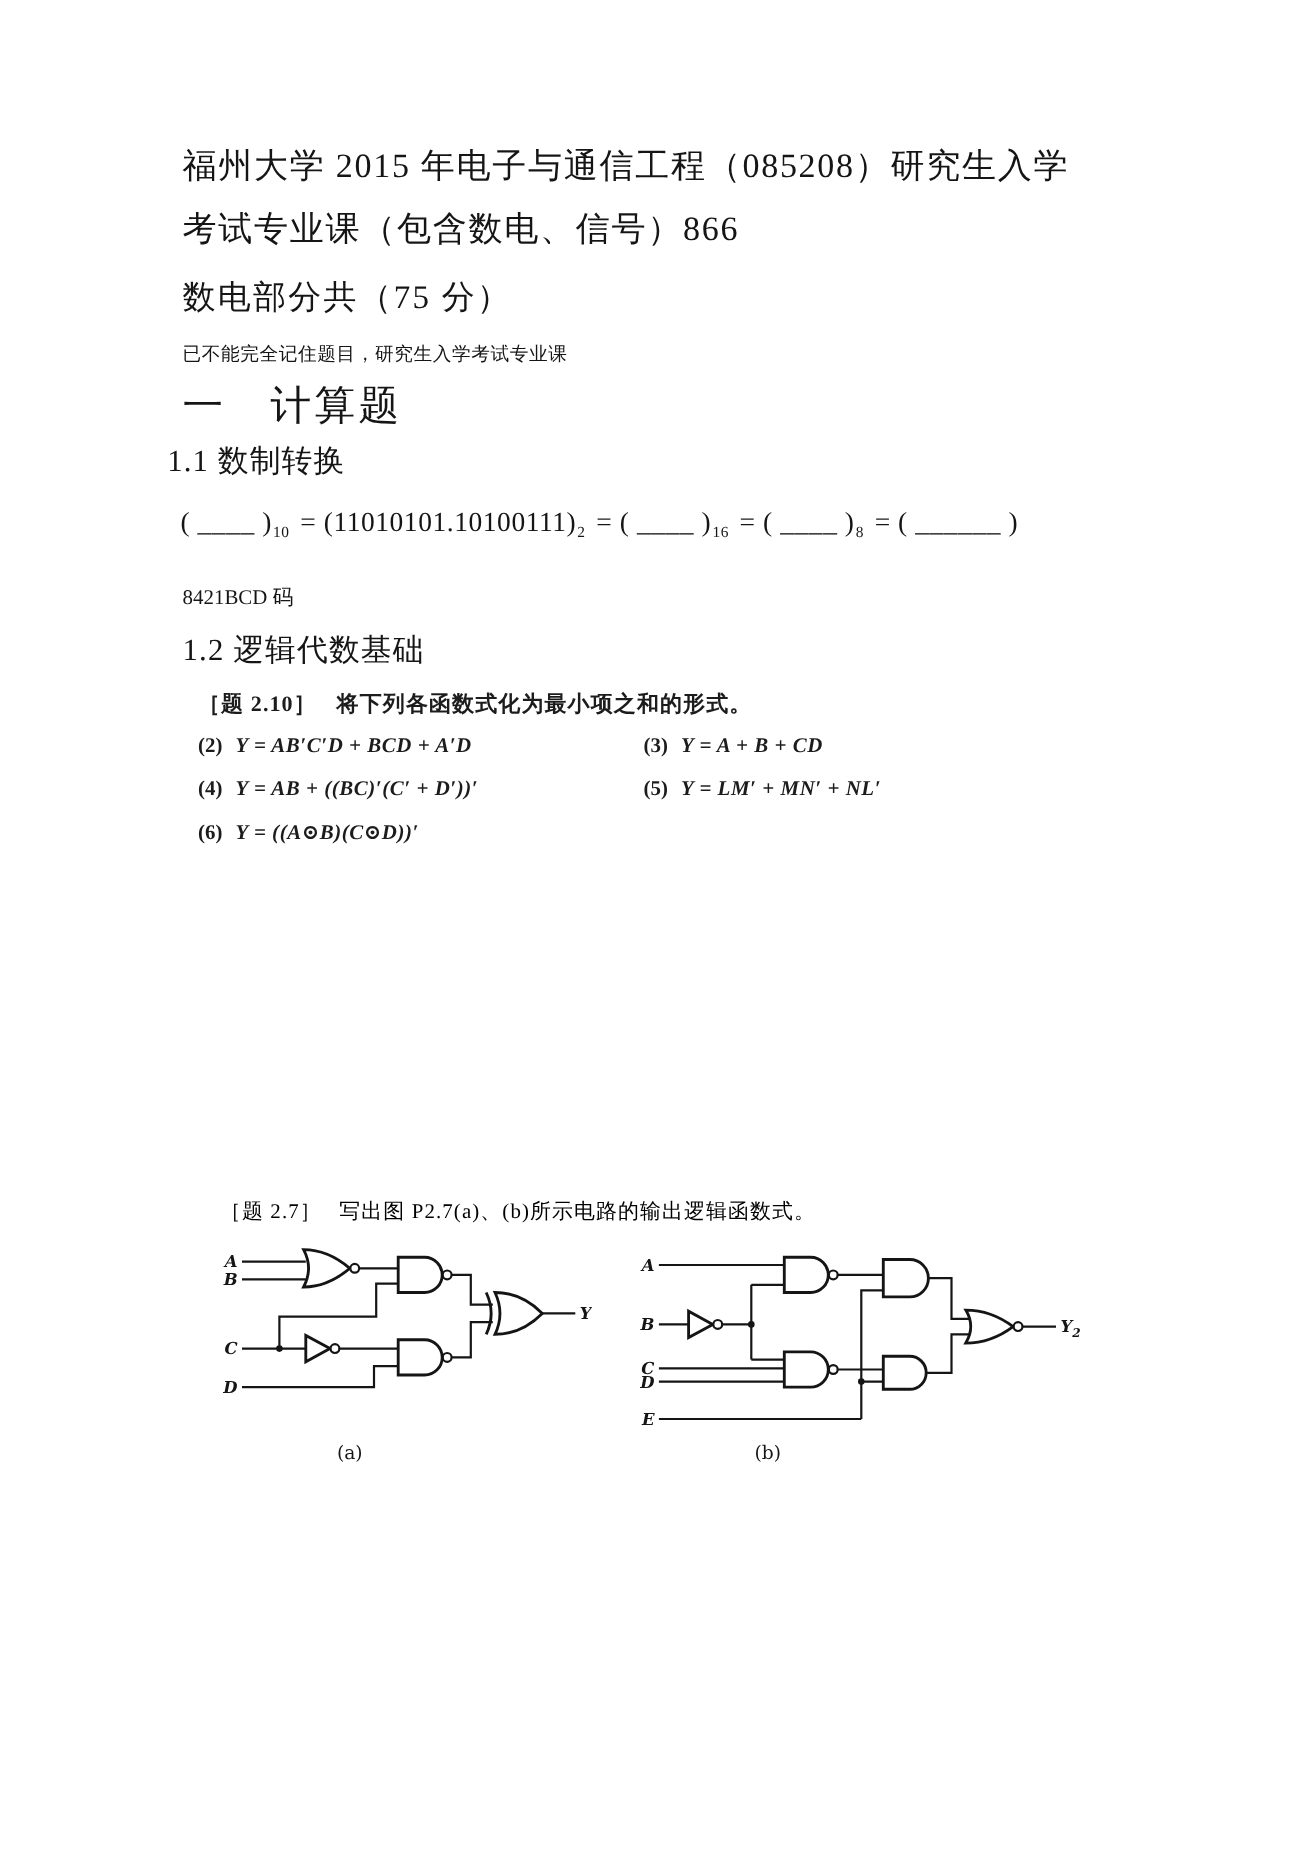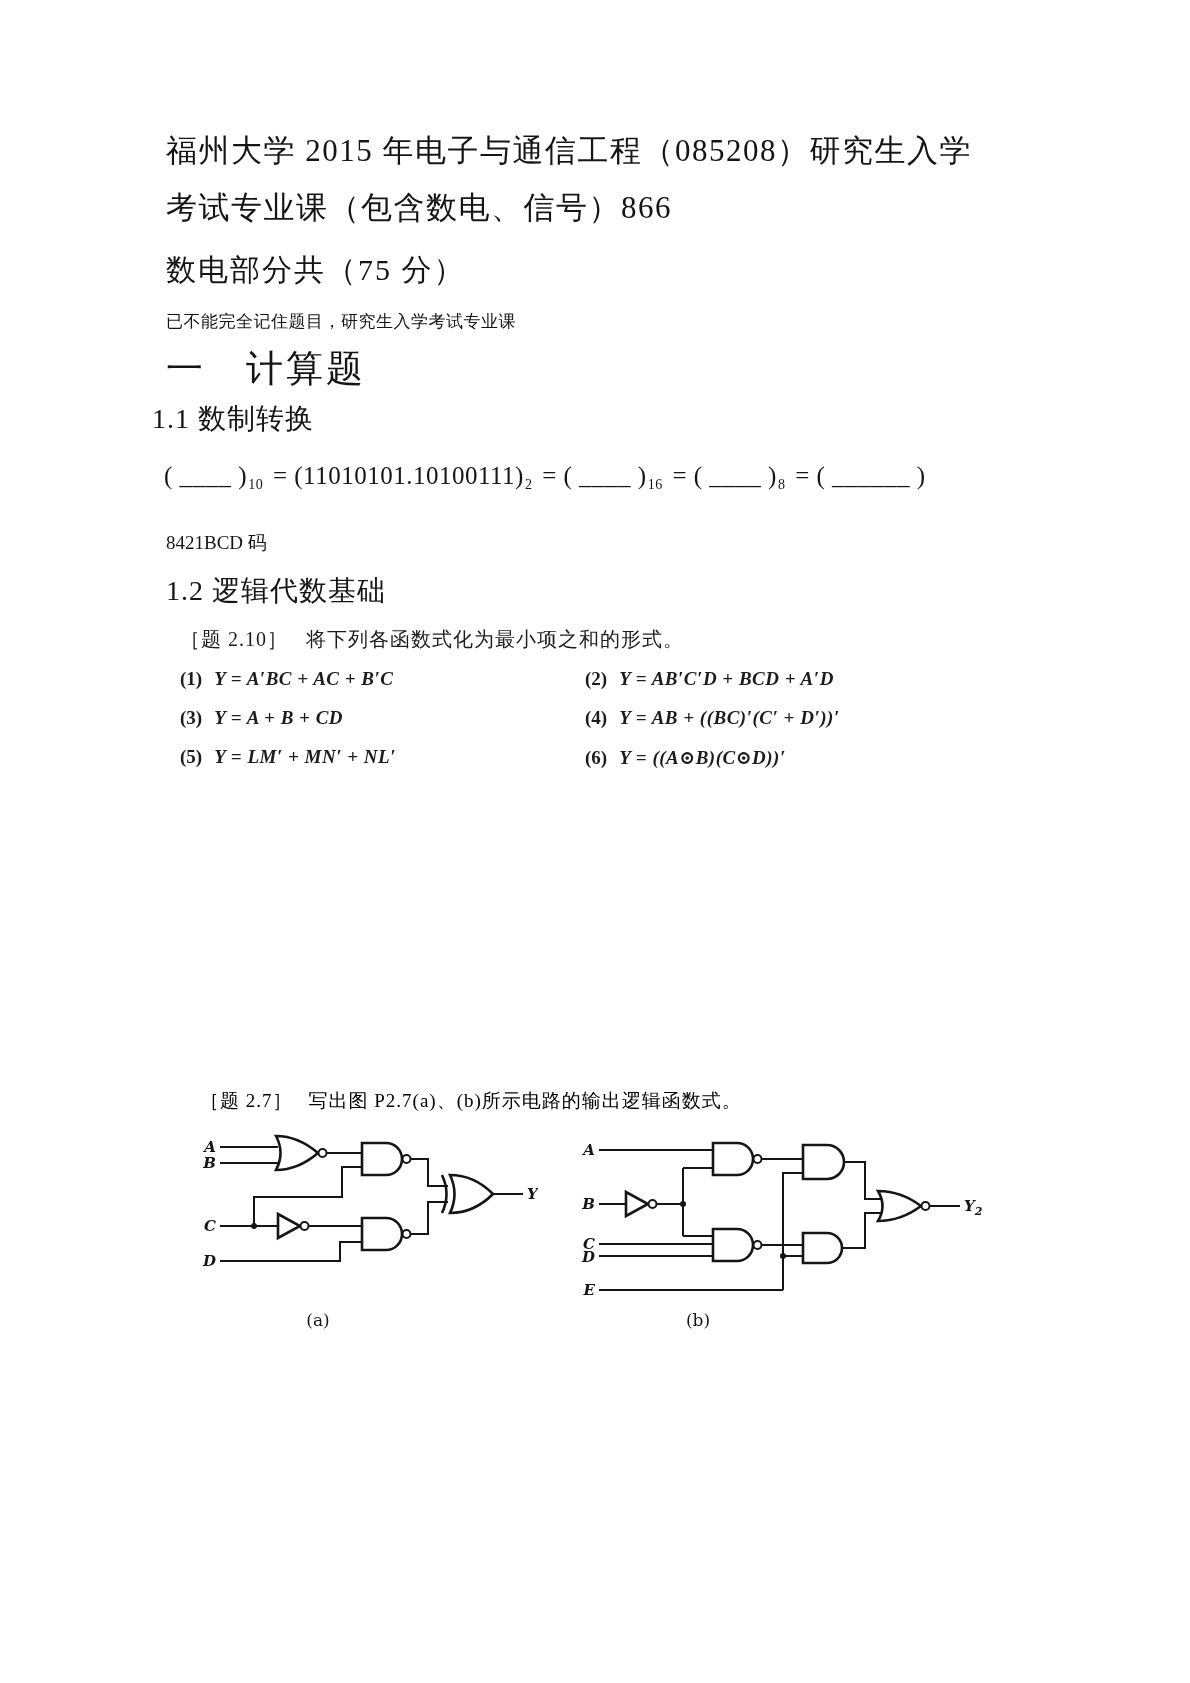--- a/index.html
+++ b/index.html
@@ -15,21 +15,21 @@
   }
   .section-heading{left:166px;top:250px;font-size:30px;letter-spacing:2px;}
   .note{left:166px;top:310px;font-size:17px;letter-spacing:0.5px;}
   .part-heading{left:166px;top:344px;font-size:37px;letter-spacing:3px;}
   .sub-heading{left:152px;top:400px;font-size:28px;letter-spacing:1px;}
   .formula{left:164px;top:462px;font-size:25px;white-space:nowrap;letter-spacing:0.5px;}
   .formula .sub{font-size:14px;vertical-align:-5px;margin:0 3px 0 1px;}
   .bcd-note{left:166px;top:530px;font-size:19px;}
   .sub-heading2{left:166px;top:572px;font-size:28px;letter-spacing:1px;}
   .p210{left:180px;top:626px;width:730px;color:#1c1c1c;}
-  .p210 .cap{font-size:20px;font-weight:normal;letter-spacing:1px;}
+  .p210 .cap{font-size:20px;font-weight:bold;letter-spacing:1px;}
   .p210 .cap .tag{margin-right:18px;}
   .p210 .grid{
     margin-top:15px;display:grid;grid-template-columns:405px auto;
     row-gap:17px;font-size:19px;
   }
   .expr-item .no{margin-right:12px;font-weight:600;}
   .expr-item .expr{font-style:italic;font-weight:600;letter-spacing:0.5px;}
   .p27cap{left:200px;top:1088px;font-size:19px;font-weight:normal;letter-spacing:1px;color:#000000;}
   .p27cap .tag{margin-right:16px;}
   svg text{font-family:"DejaVu Serif","Liberation Serif",serif;}
@@ -63,21 +63,20 @@
 
 <div class="abs bcd-note">8421BCD 码</div>
 
 <div class="abs sub-heading2">1.2  逻辑代数基础</div>
 
 <div class="abs p210">
   <div class="cap">
     <span class="tag">［题 2.10］</span><span>将下列各函数式化为最小项之和的形式。</span>
   </div>
   <div class="grid">
-    <div class="expr-item"><span class="no">(1)</span><span class="expr">Y = A′BC + AC + B′C</span></div>
     <div class="expr-item"><span class="no">(2)</span><span class="expr">Y = AB′C′D + BCD + A′D</span></div>
     <div class="expr-item"><span class="no">(3)</span><span class="expr">Y = A + B + CD</span></div>
     <div class="expr-item"><span class="no">(4)</span><span class="expr">Y = AB + ((BC)′(C′ + D′))′</span></div>
     <div class="expr-item"><span class="no">(5)</span><span class="expr">Y = LM′ + MN′ + NL′</span></div>
     <div class="expr-item"><span class="no">(6)</span><span class="expr">Y = ((A⊙B)(C⊙D))′</span></div>
   </div>
 </div>
 
 <div class="abs p27cap">
   <span class="tag">［题 2.7］</span><span>写出图 P2.7(a)、(b)所示电路的输出逻辑函数式。</span>

